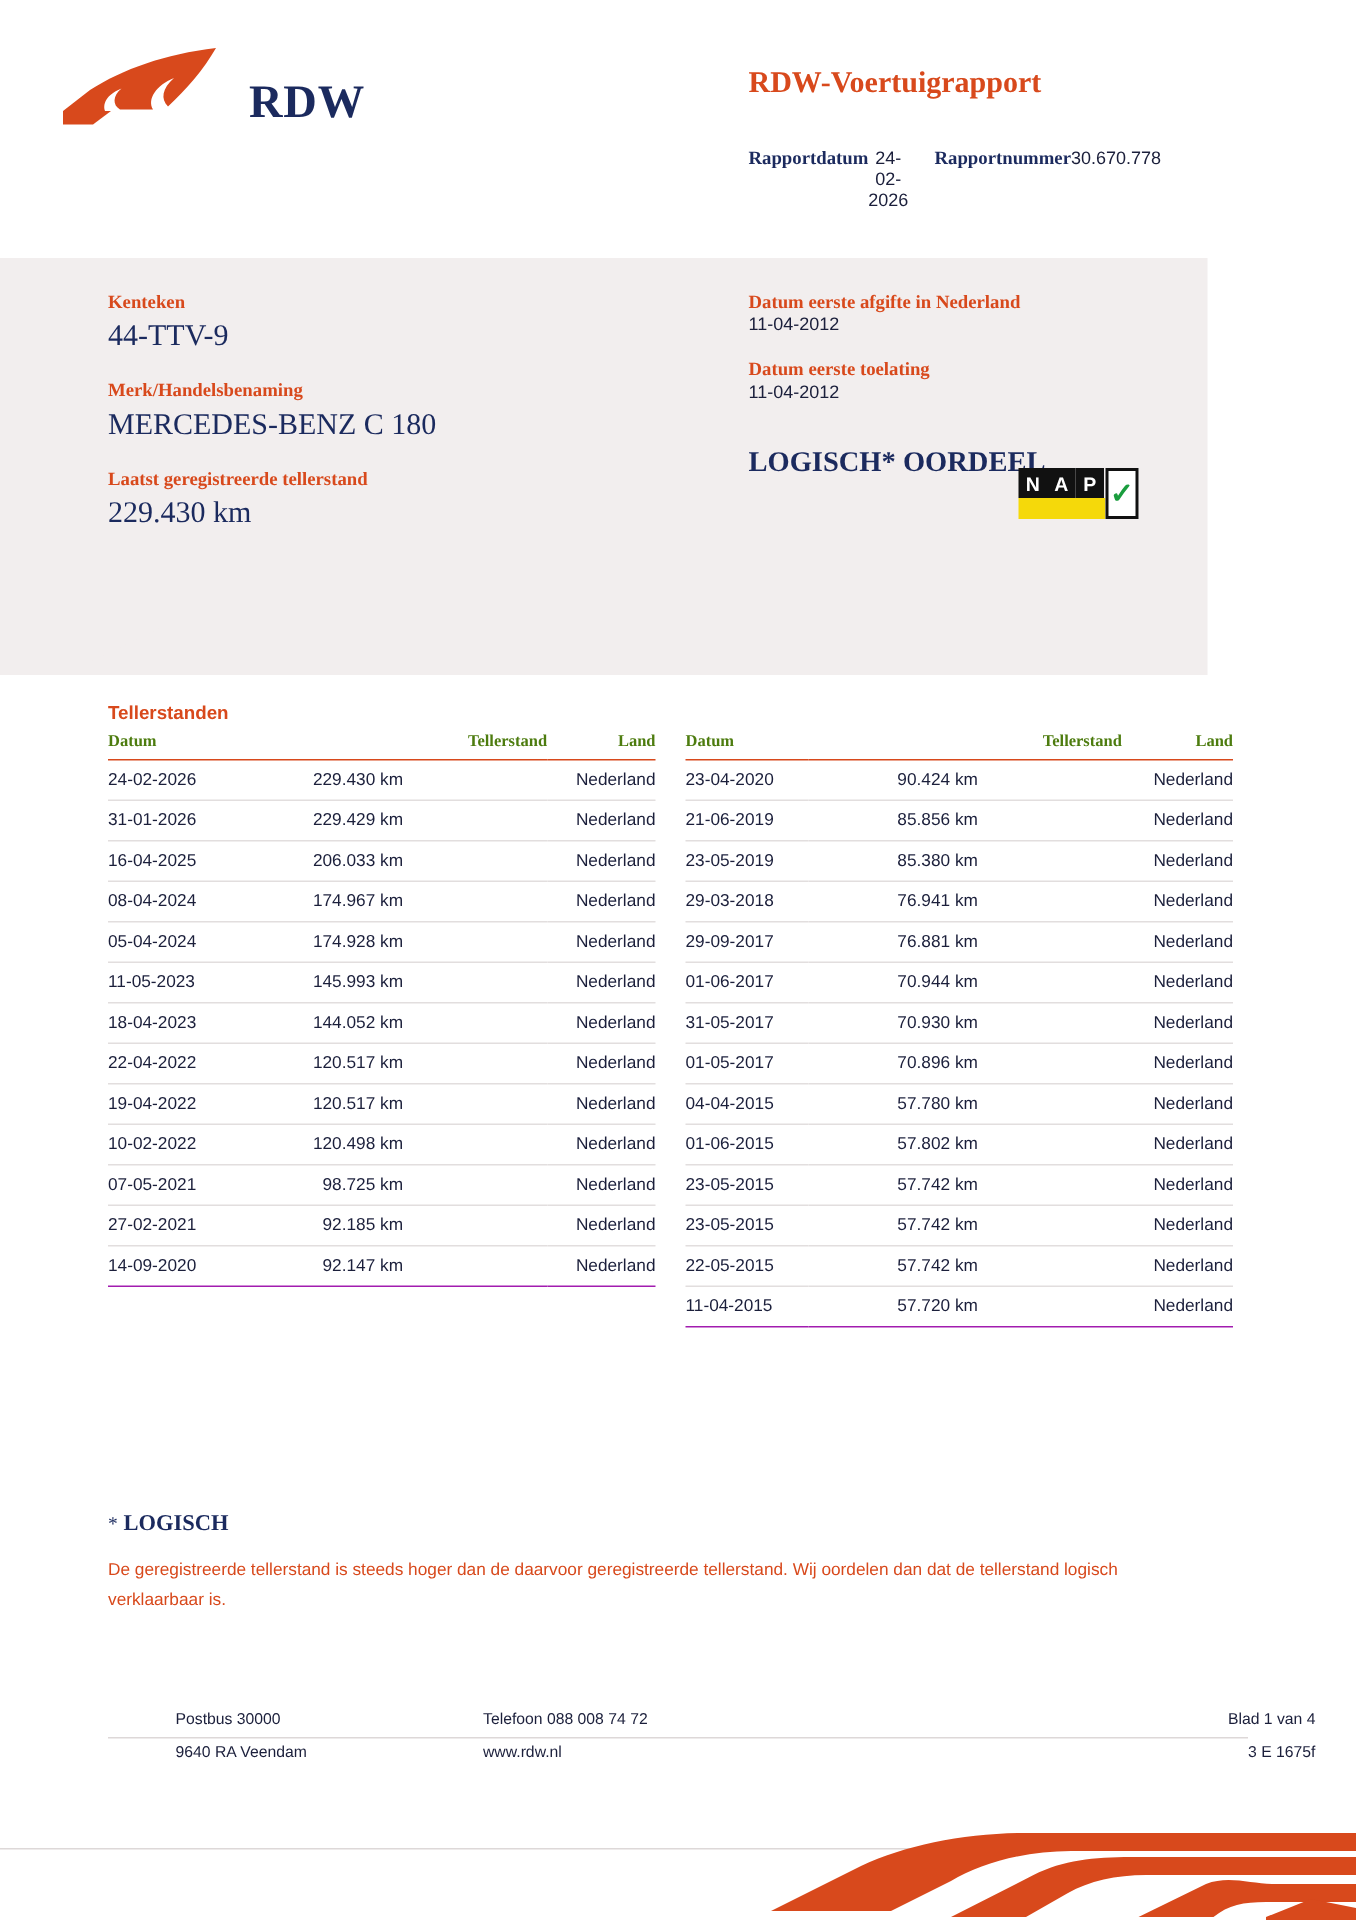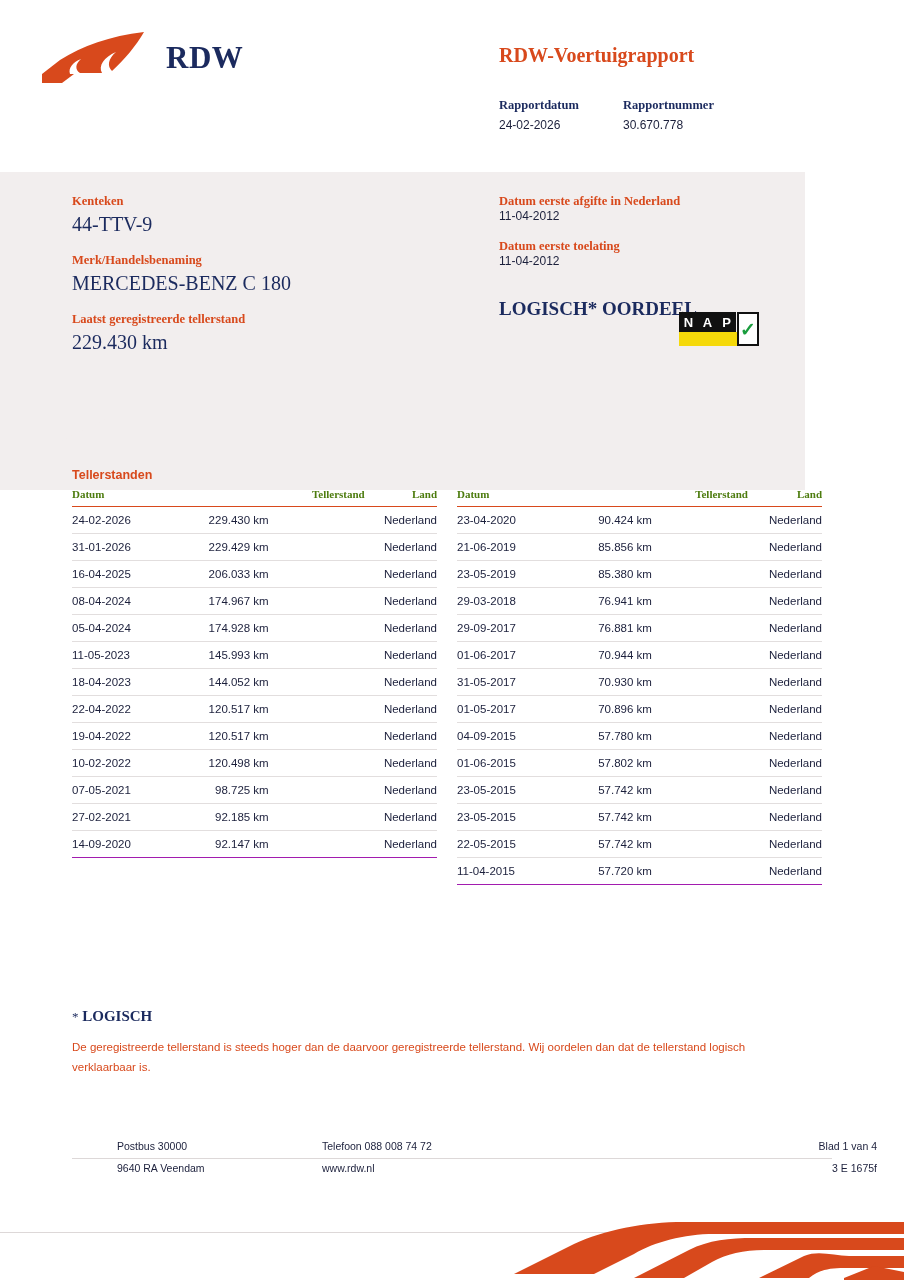--- a/index.html
+++ b/index.html
@@ -15,46 +15,46 @@
   }
   .page { position: relative; width: 904px; height: 1280px; }
 
   
   .header {
     position: absolute;
     left: 0; top: 0; width: 904px; height: 172px;
   }
   .logo-wrap {
     position: absolute; left: 40px; top: 30px;
-    display: flex; align-items: center; gap: 16px;
+    display: flex; align-items: flex-end; gap: 16px;
   }
   .logo-mark { width: 110px; height: 56px; }
   .logo-text {
     font-family: "Liberation Serif", serif;
     font-size: 31px; font-weight: bold; color: #1b2a5e;
     letter-spacing: .5px;
   }
   .report-title {
     position: absolute; left: 499px; top: 44px;
     font-family: "Liberation Serif", serif;
     font-size: 20px; font-weight: bold; color: #d8491c;
   }
   .report-meta { position: absolute; left: 499px; top: 98px; display: flex; gap: 18px; }
-  .meta-col { display: flex; flex-direction: column; }
+  .meta-col { display: flex; flex-direction: row; text-align: center; }
   .meta-label {
     font-family: "Liberation Serif", serif;
     font-size: 12.5px; font-weight: bold; color: #1b2a5e; margin-bottom: 5px;
   }
   .meta-value { font-size: 12px; color: #1b1f3b; }
   .meta-col.m1 { width: 106px; }
 
   
   .summary {
     position: absolute; left: 0; top: 172px;
-    width: 805px; height: 318px;
+    width: 805px; height: 278px;
     background: #f2eeee;
   }
   .summary-notch {
     position: absolute; left: 0; top: 417px;
     width: 110px; height: 24px;
     background: #f2eeee;
     clip-path: polygon(0 0, 100% 0, 55% 100%, 0 100%);
   }
   .sum-label {
     font-family: "Liberation Serif", serif;
@@ -341,21 +341,21 @@
             <td class="c1">31-05-2017</td>
             <td class="c2">70.930 km</td>
             <td class="c3">Nederland</td>
           </tr>
           <tr>
             <td class="c1">01-05-2017</td>
             <td class="c2">70.896 km</td>
             <td class="c3">Nederland</td>
           </tr>
           <tr>
-            <td class="c1">04-09-2015</td>
+            <td class="c1">04-04-2015</td>
             <td class="c2">57.780 km</td>
             <td class="c3">Nederland</td>
           </tr>
           <tr>
             <td class="c1">01-06-2015</td>
             <td class="c2">57.802 km</td>
             <td class="c3">Nederland</td>
           </tr>
           <tr>
             <td class="c1">23-05-2015</td>

